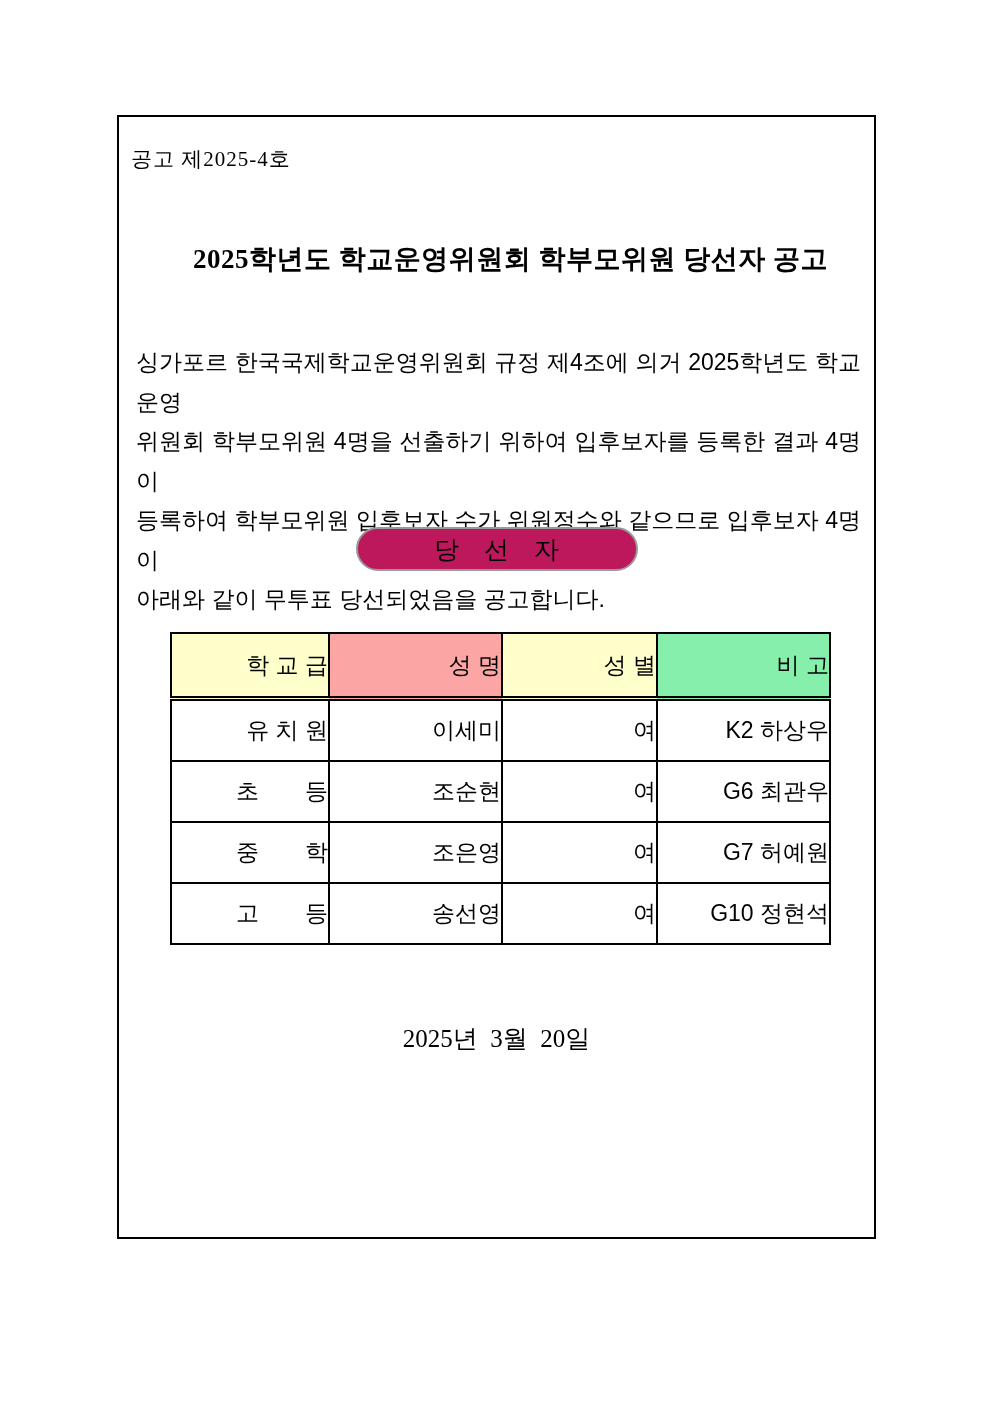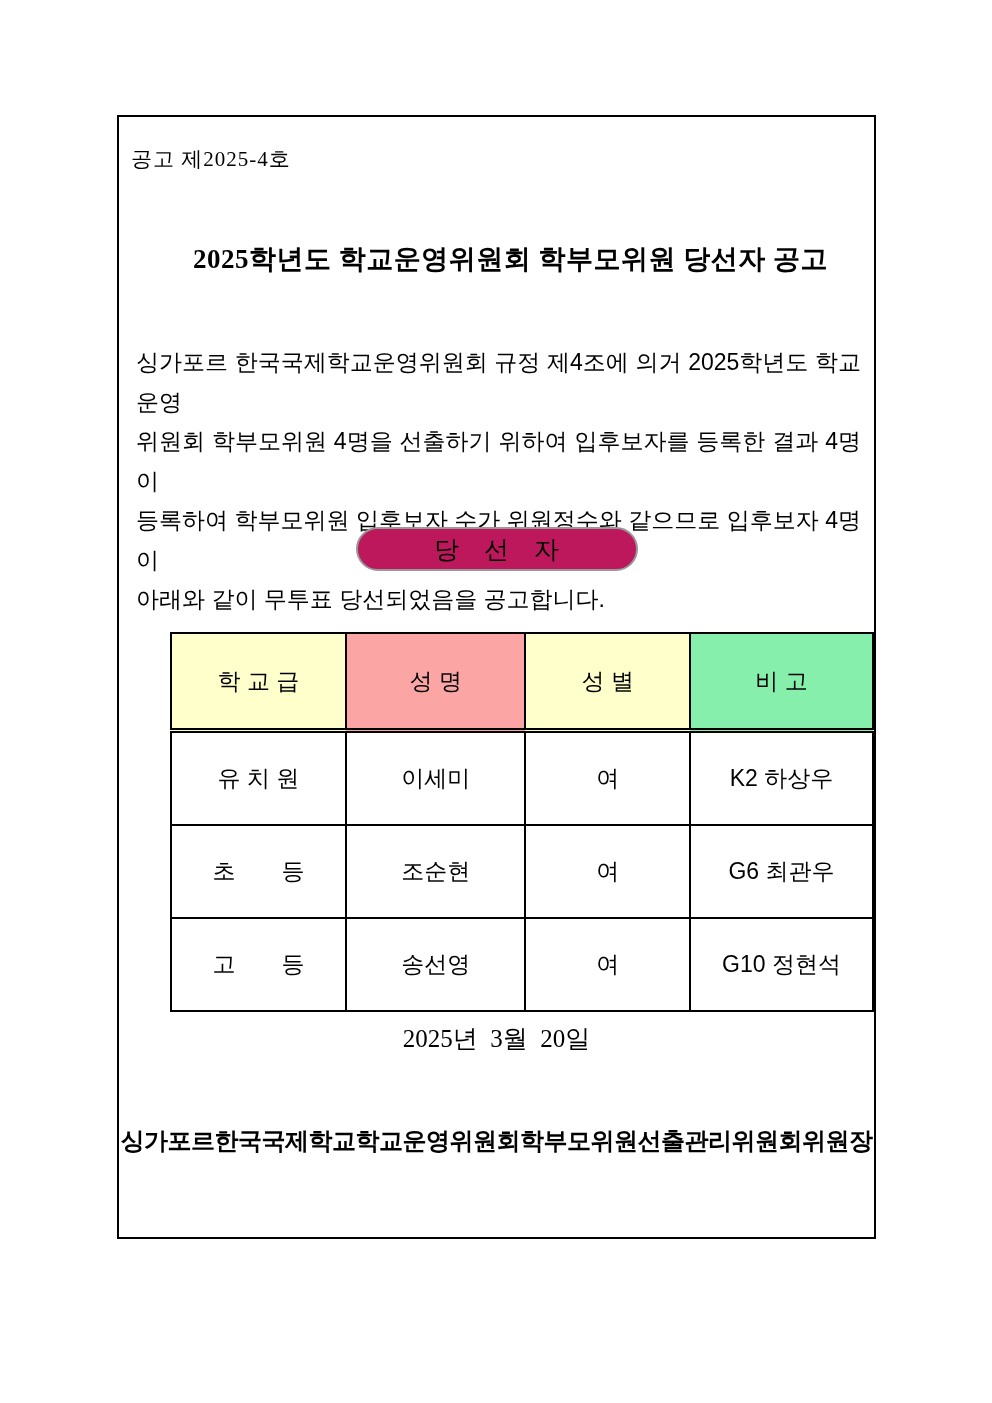--- a/index.html
+++ b/index.html
@@ -79,23 +79,23 @@
     position: absolute;
     top: 515px;
     left: 51px;
     border-collapse: collapse;
     table-layout: fixed;
     font-size: 23px;
   }
   table.elected th,
   table.elected td {
     border: 2px solid #000000;
-    text-align: center;
+    text-align: right;
     vertical-align: middle;
-    padding: 16px;
+    padding: 0;
     font-weight: normal;
     margin-left: 12px;
   }
   table.elected th {
     height: 62px;
     border-bottom: 5px double #000000;
   }
   table.elected td {
     height: 59px;
   }
@@ -163,26 +163,31 @@
           <td>여</td>
           <td>K2 하상우</td>
         </tr>
         <tr>
           <td>초　　등</td>
           <td>조순현</td>
           <td>여</td>
           <td>G6 최관우</td>
         </tr>
         <tr>
+          <td>중　　학</td>
+          <td>조은영</td>
+          <td>여</td>
+          <td>G7 허예원</td>
+        </tr>
+        <tr>
           <td>고　　등</td>
           <td>송선영</td>
           <td>여</td>
           <td>G10 정현석</td>
         </tr>
       </tbody>
     </table>
 
     <div class="date-line">2025년  3월  20일</div>
 
-    <div class="signature-line">싱가포르한국국제학교학교운영위원회학부모위원선출관리위원회위원장</div>
 
   </div>
 </div>
 
 </body></html>

